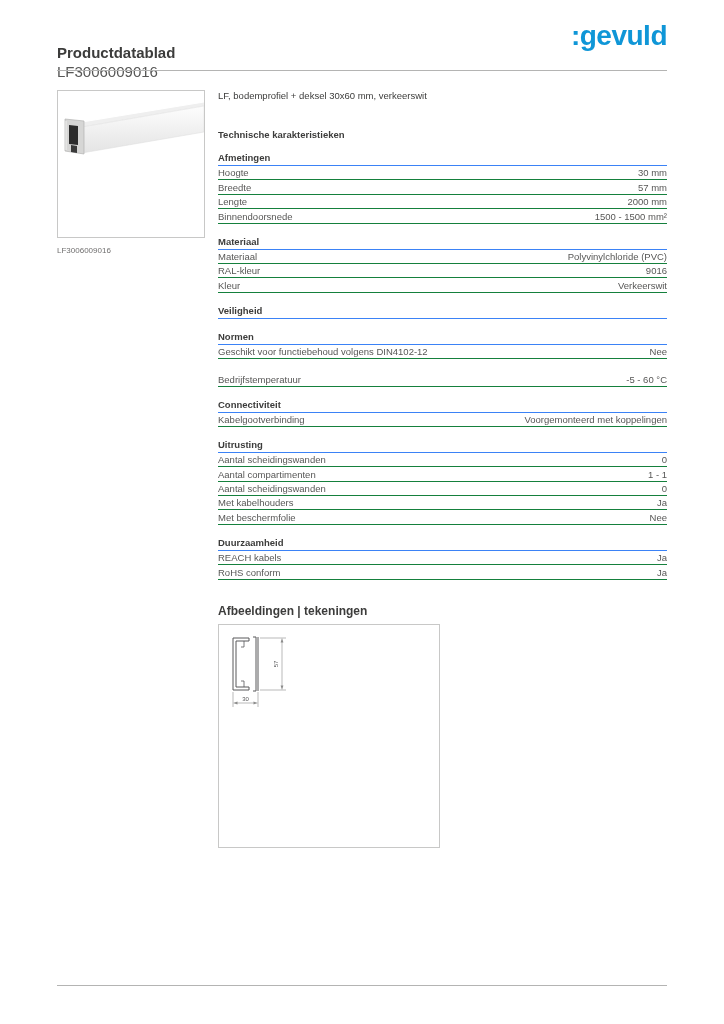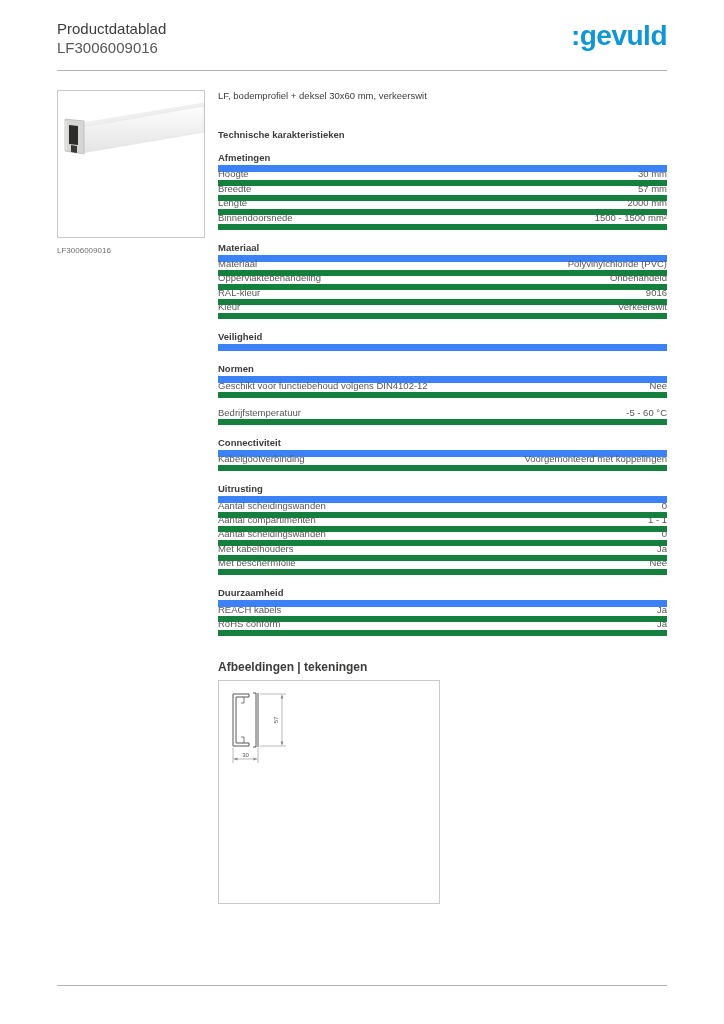--- a/index.html
+++ b/index.html
@@ -7,21 +7,21 @@
   .page {
     position: relative;
     width: 724px;
     height: 1024px;
     background: #ffffff;
     font-family: "Liberation Sans", sans-serif;
     overflow: hidden;
   }
   
   .header-block { position: absolute; left: 57px; top: 19px; }
-  .doc-type { font-size: 15px; font-weight: normal; color: #3c3c3b; line-height: 19px; }
+  .doc-type { font-size: 15px; font-weight: bold; color: #3c3c3b; line-height: 19px; margin-top: 24px; }
   .doc-ref  { font-size: 15px; color: #575756; line-height: 19px; }
   .logo {
     position: absolute; top: 21px; right: 57px;
     font-size: 28px; font-weight: bold; letter-spacing: -0.5px;
     color: #0f96d7; line-height: 30px;
   }
   .header-rule { position: absolute; left: 57px; right: 57px; top: 70px; height: 1px; background: #b4b4b3; }
 
   
   .left-col { position: absolute; left: 57px; top: 90px; width: 148px; }
@@ -29,25 +29,25 @@
   .img-caption { margin-top: 8px; font-size: 8px; color: #706f6f; }
 
   
   .right-col { position: absolute; left: 218px; top: 90px; width: 449px; }
   .product-title { font-size: 9.5px; font-weight: normal; color: #3c3c3b; line-height: 11px; }
   .tech-heading { margin-top: 28px; font-size: 9.5px; font-weight: bold; color: #3c3c3b; line-height: 11px; }
 
   .section { margin-top: 13px; }
   .section-title {
     font-size: 9.5px; font-weight: bold; color: #3c3c3b;
-    line-height: 10px; padding-bottom: 2px; border-bottom: 7px solid #3b82f6;
+    line-height: 10px; padding-bottom: 2px; border-bottom: 1px solid #3b82f6;
   }
   .spec-row {
     display: flex; justify-content: space-between; align-items: flex-end;
-    height: 14.4px; border-bottom: 6px solid #15803d;
+    height: 14.4px; border-bottom: 1px solid #15803d;
     font-size: 9.5px; color: #575756; padding-bottom: 1px;
   }
   .spec-label { white-space: nowrap; }
   .spec-value { white-space: nowrap; text-align: right; }
 
   .drawings-heading { margin-top: 26px; font-size: 12px; font-weight: bold; color: #3c3c3b; line-height: 11px; }
   .drawing-box { margin-top: 7px; width: 222px; height: 224px; border: 1px solid #c8c8c7; padding: 5px 0 0 4px; background: #ffffff; }
 
   
   .footer-rule { position: absolute; left: 57px; right: 57px; top: 985px; height: 1px; background: #b4b4b3; }
@@ -124,24 +124,20 @@
 
 
   <div class="section">
     <div class="section-title">Materiaal</div>
     <div>
   <div class="spec-row">
     <span class="spec-label">Materiaal</span>
     <span class="spec-value">Polyvinylchloride (PVC)</span>
   </div>
 
-  <div class="spec-row">
-    <span class="spec-label">Oppervlaktebehandeling</span>
-    <span class="spec-value">Onbehandeld</span>
-  </div>
 
   <div class="spec-row">
     <span class="spec-label">RAL-kleur</span>
     <span class="spec-value">9016</span>
   </div>
 
   <div class="spec-row">
     <span class="spec-label">Kleur</span>
     <span class="spec-value">Verkeerswit</span>
   </div>

